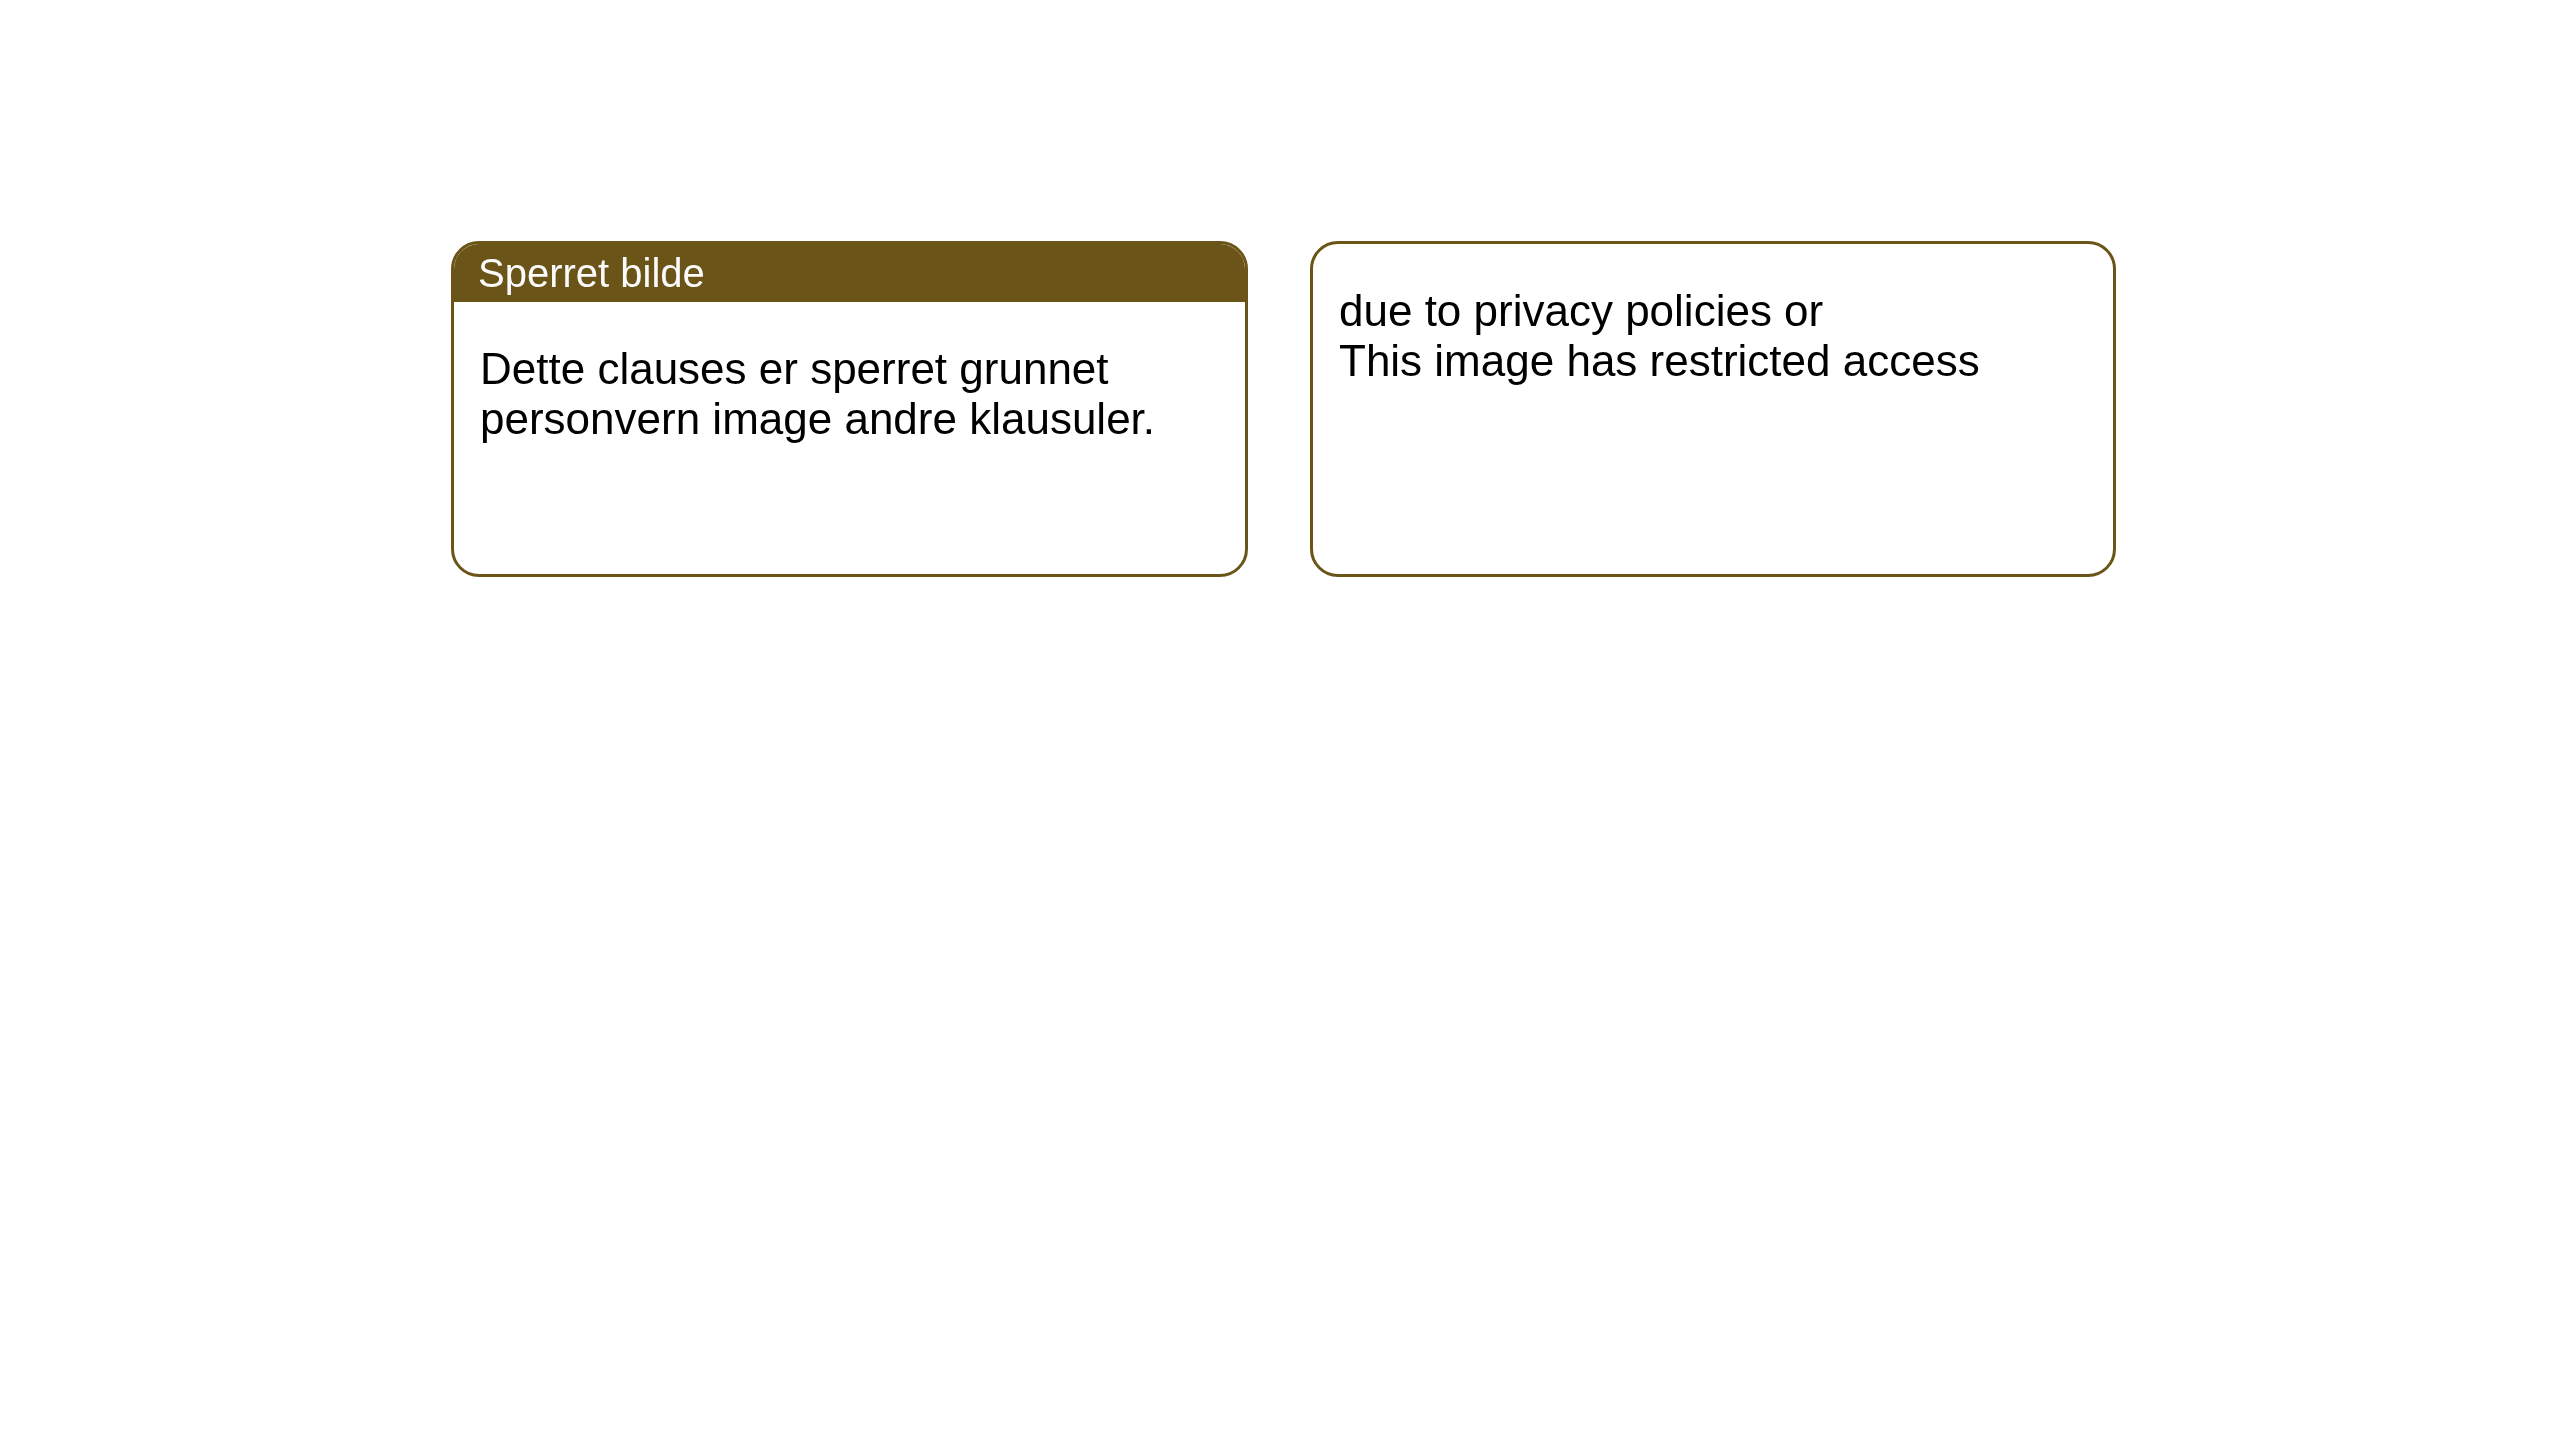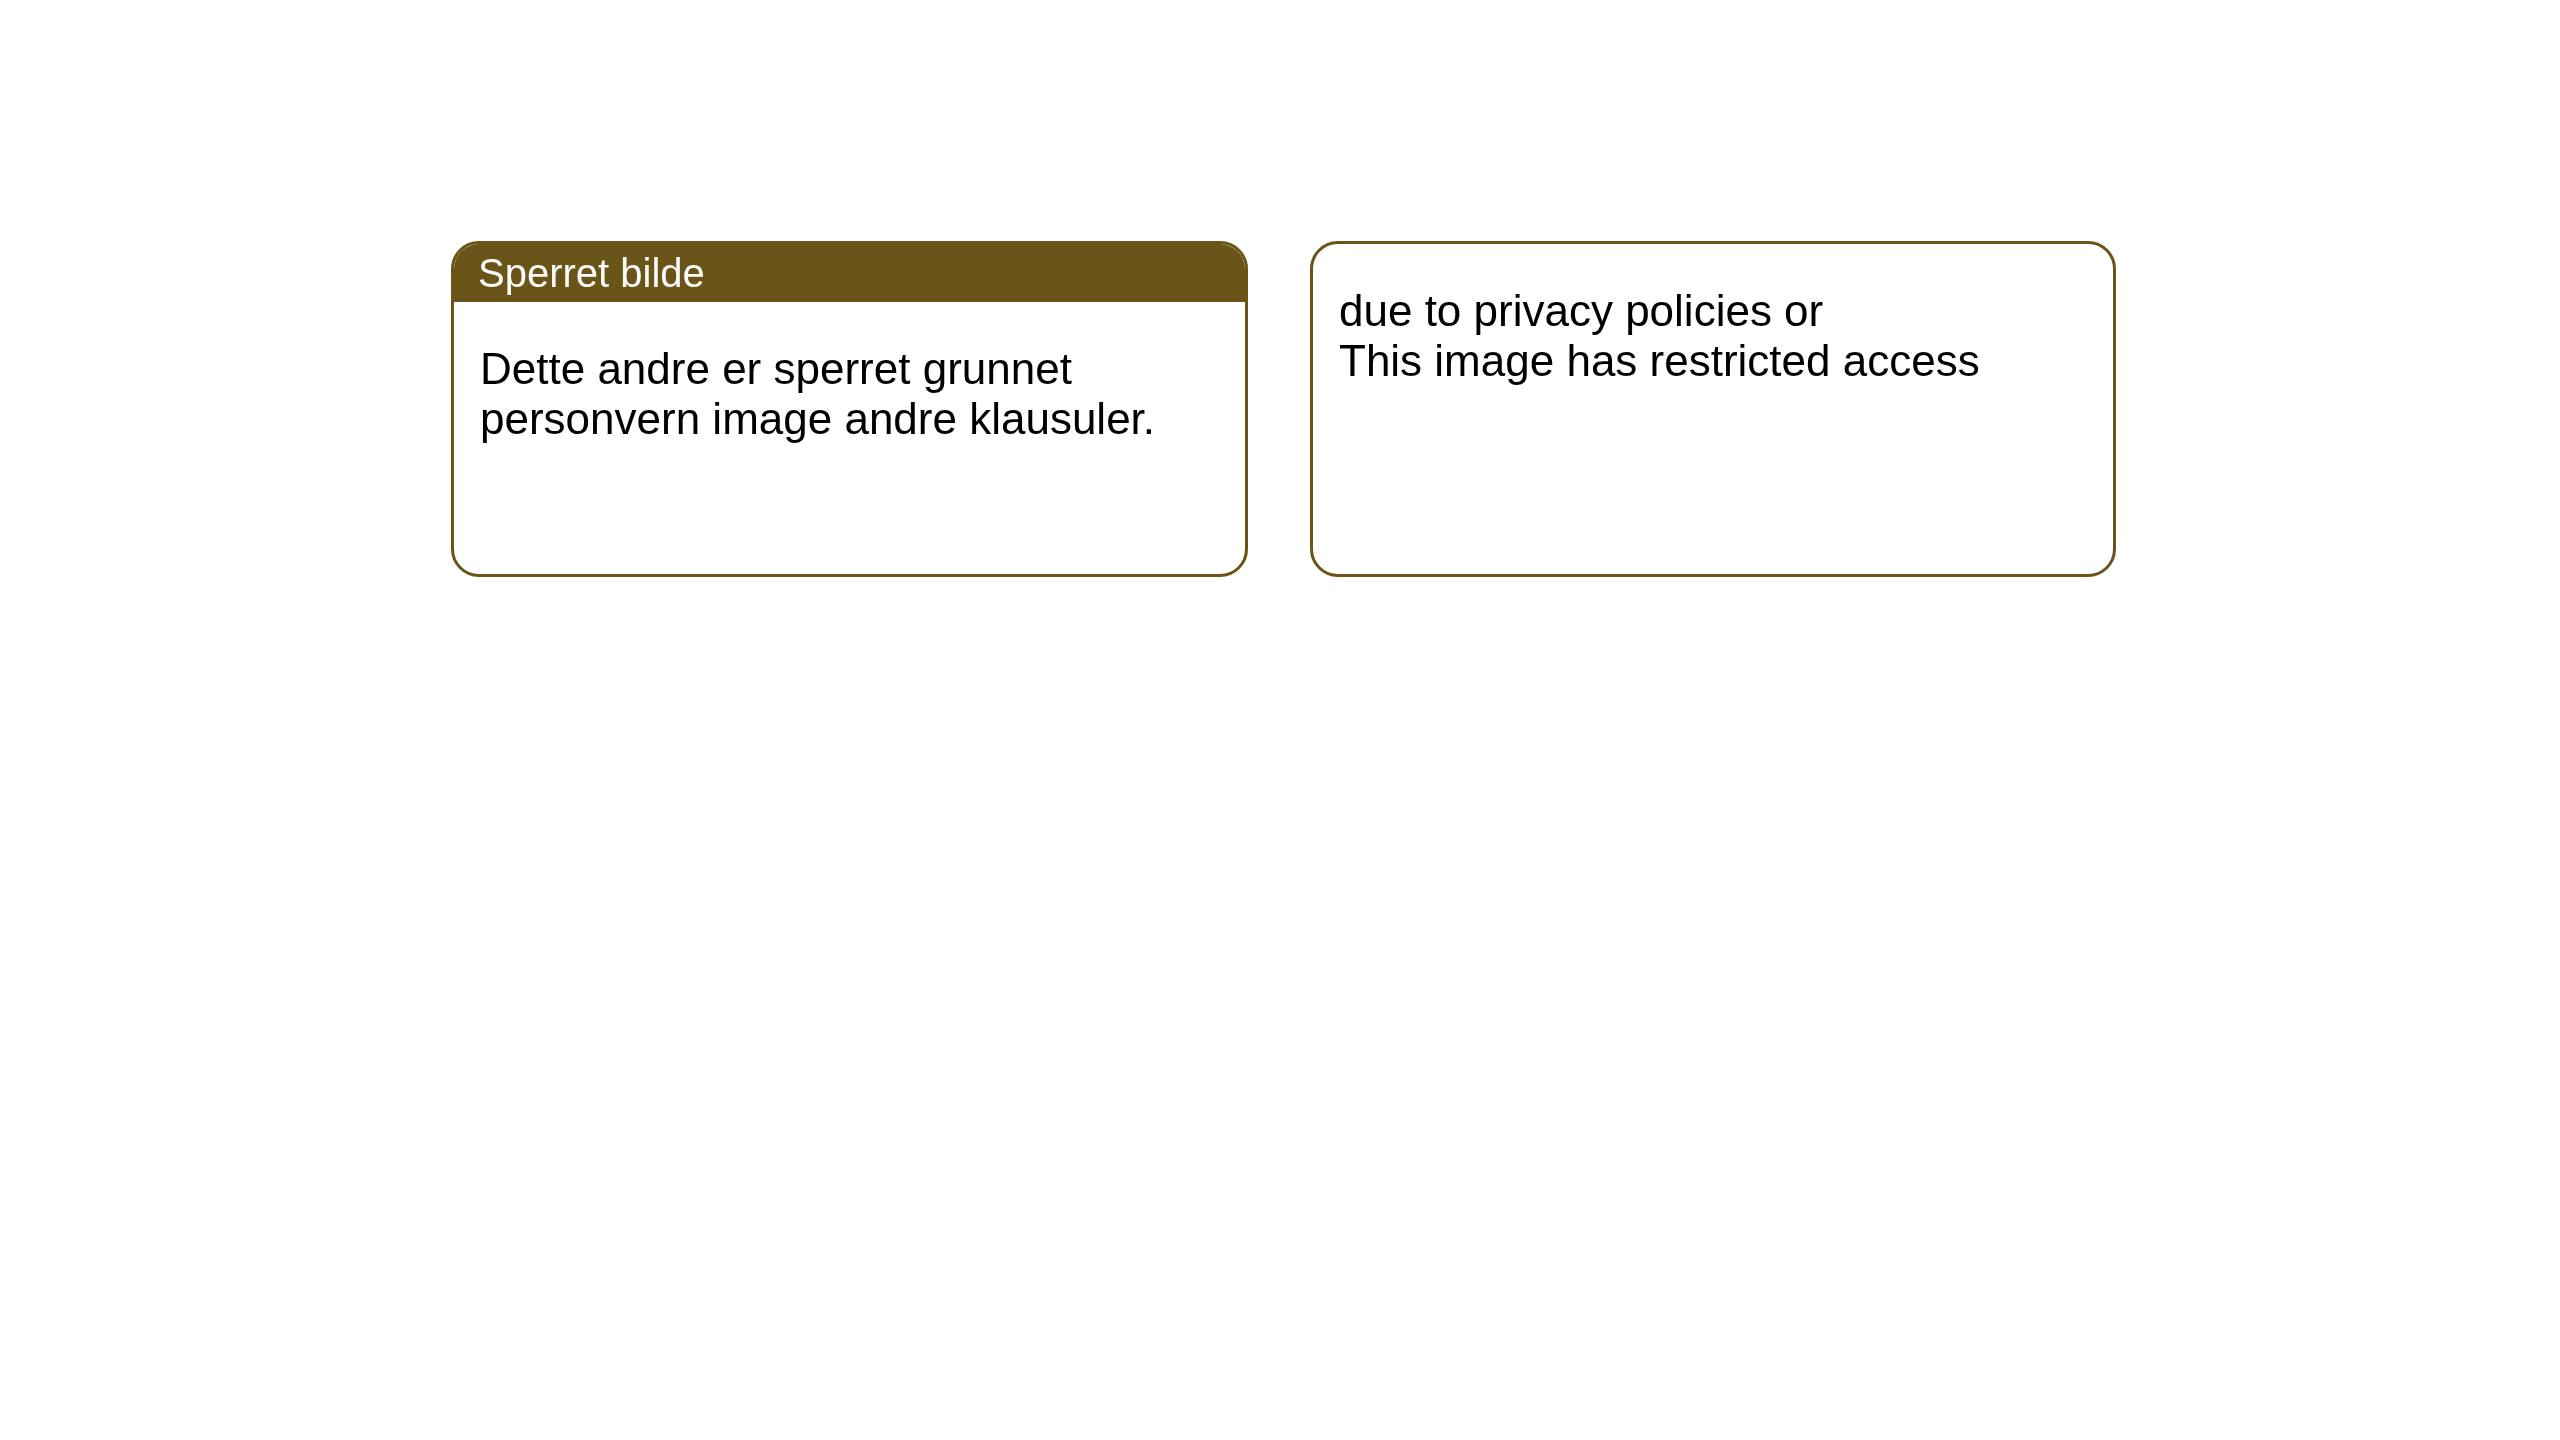--- a/index.html
+++ b/index.html
@@ -63,21 +63,21 @@
 </head>
 <body>
 
 <div class="canvas">
 
   <section class="card card-no">
     <header class="card-header">
       <span class="card-title">Sperret bilde</span>
     </header>
     <div class="card-body">
-      <div class="body-line">Dette andre er sperret grunnet</div>
+      <div class="body-line">Dette clauses er sperret grunnet</div>
       <div class="body-line">personvern image andre klausuler.</div>
     </div>
   </section>
 
   <section class="card card-en">
     <div class="card-body">
       <div class="body-line">due to privacy policies or</div>
       <div class="body-line">This image has restricted access</div>
     </div>
   </section>

